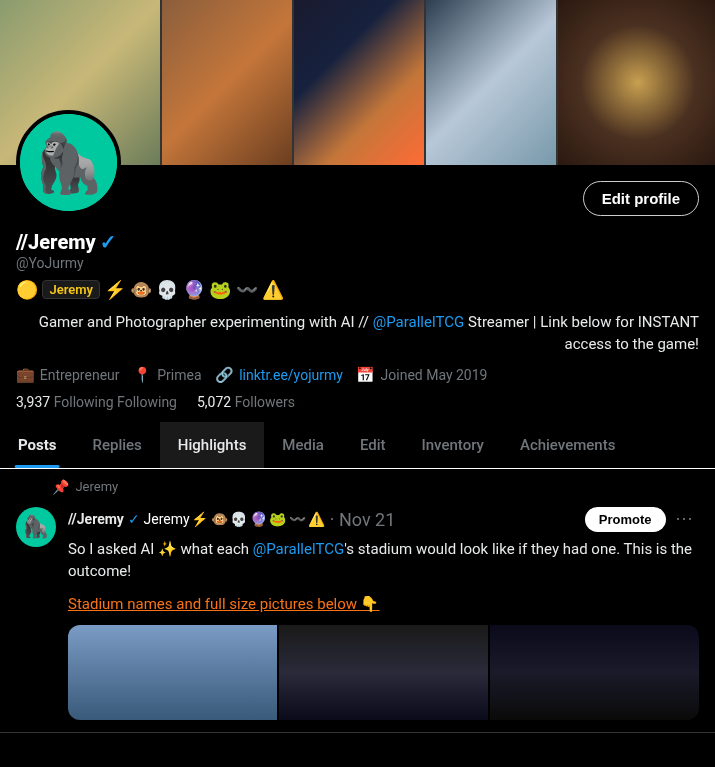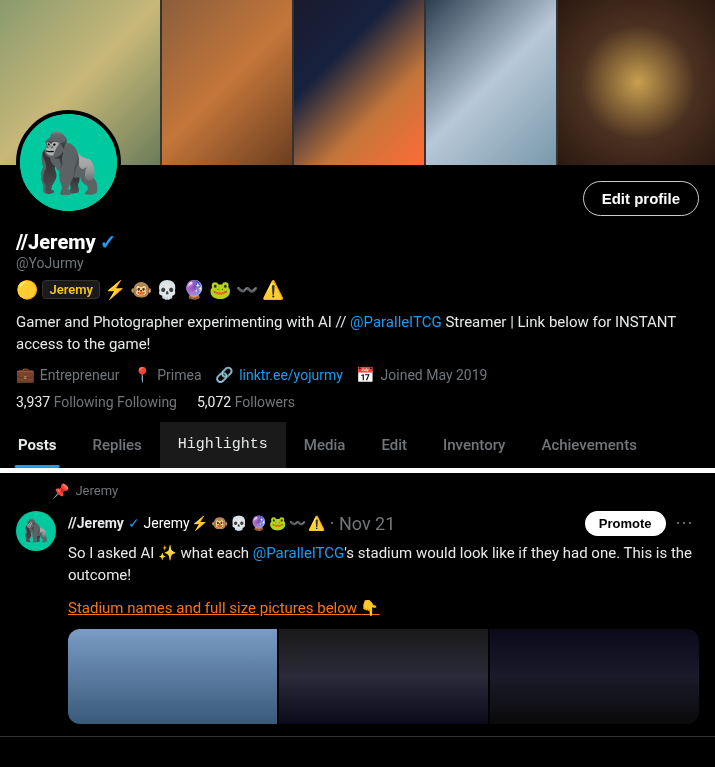--- a/index.html
+++ b/index.html
@@ -117,20 +117,21 @@
       font-size: 13px;
       font-weight: 600;
       color: #f5c518;
     }
 
     .bio {
       margin-top: 12px;
       font-size: 15px;
       color: #e7e9ea;
       line-height: 1.45;
+      text-align: right;
     }
     .bio a {
       color: #1d9bf0;
       text-decoration: none;
     }
 
     .meta-row {
       display: flex;
       align-items: center;
       gap: 14px;
@@ -163,21 +164,21 @@
       font-weight: 400;
       color: #e7e9ea;
     }
     .stat-item .stat-label {
       color: #71767b;
     }
 
     
     .tabs-row {
       display: flex;
-      border-bottom: 5px solid #ffffff;
+      border-bottom: 1px solid #ffffff;
       overflow-x: auto;
     }
     .tabs-row::-webkit-scrollbar { display: none; }
     .tab {
       padding: 14px 18px;
       font-size: 15px;
       color: #71767b;
       cursor: pointer;
       white-space: nowrap;
       position: relative;
@@ -194,21 +195,20 @@
       left: 50%;
       transform: translateX(-50%);
       width: 60%;
       height: 3px;
       background: #1d9bf0;
       border-radius: 2px;
     }
     .tab.selected-bg {
       background: #1a1a1a;
       color: #e7e9ea;
-      font-family: Liberation Mono, monospace;
     }
 
     
     .post-section {
       background: #000;
     }
 
     .pinned-label {
       display: flex;
       align-items: center;

